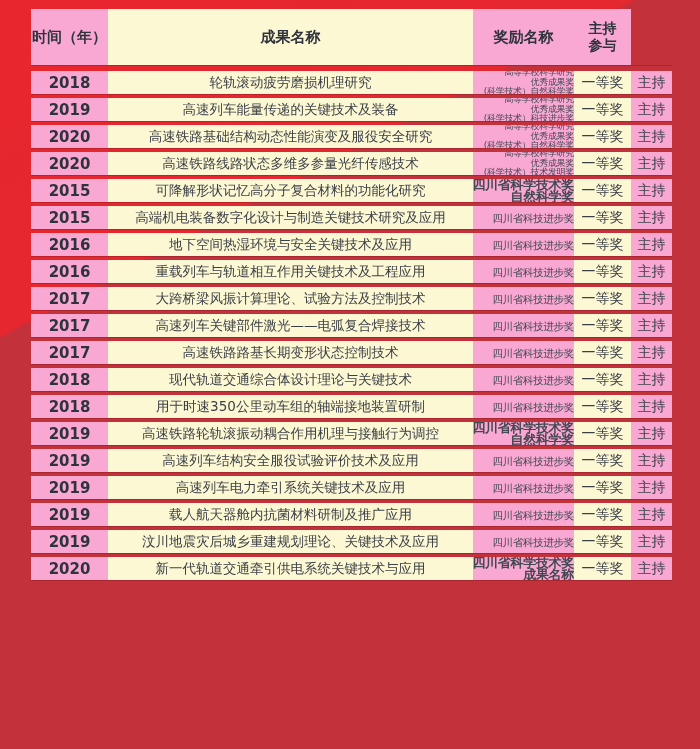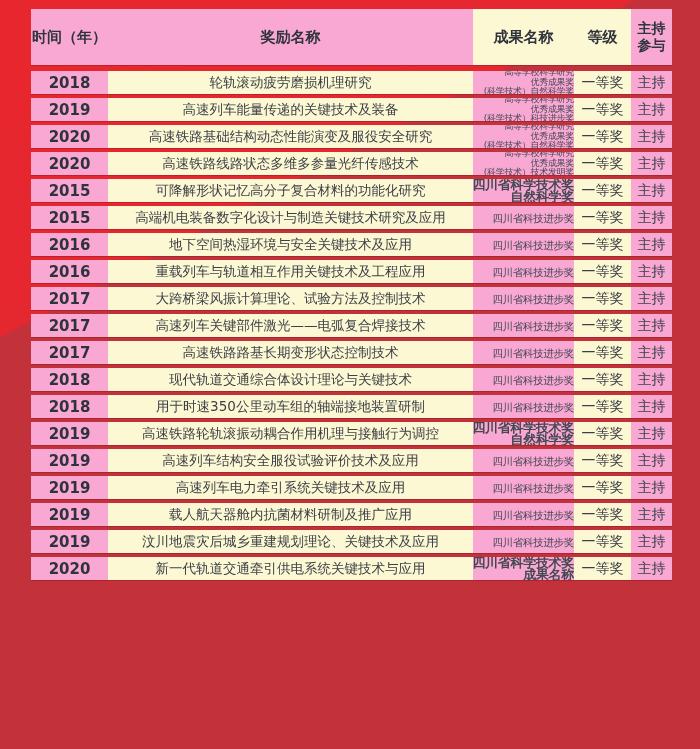--- a/index.html
+++ b/index.html
@@ -42,23 +42,22 @@
   .award span { display: block; white-space: nowrap; }
 </style>
 </head>
 <body>
 
 <div class="bg-light"></div>
 
 <div class="table">
   <div class="row header">
     <div class="cell c-gray">时间（年）</div>
+    <div class="cell c-yellow">成果名称</div>
     <div class="cell c-gray">奖励名称</div>
-    <div class="cell c-yellow">成果名称</div>
-    <div class="cell c-yellow">等级</div>
     <div class="cell c-gray role" style="flex-direction:column;">
       <span>主持</span>
       <span>参与</span>
     </div>
   </div>
   <div id="rows">
       <div class="row">
         <div class="cell c-gray year">2018</div>
         <div class="cell c-yellow title">轮轨滚动疲劳磨损机理研究</div>
         <div class="cell c-gray award">

